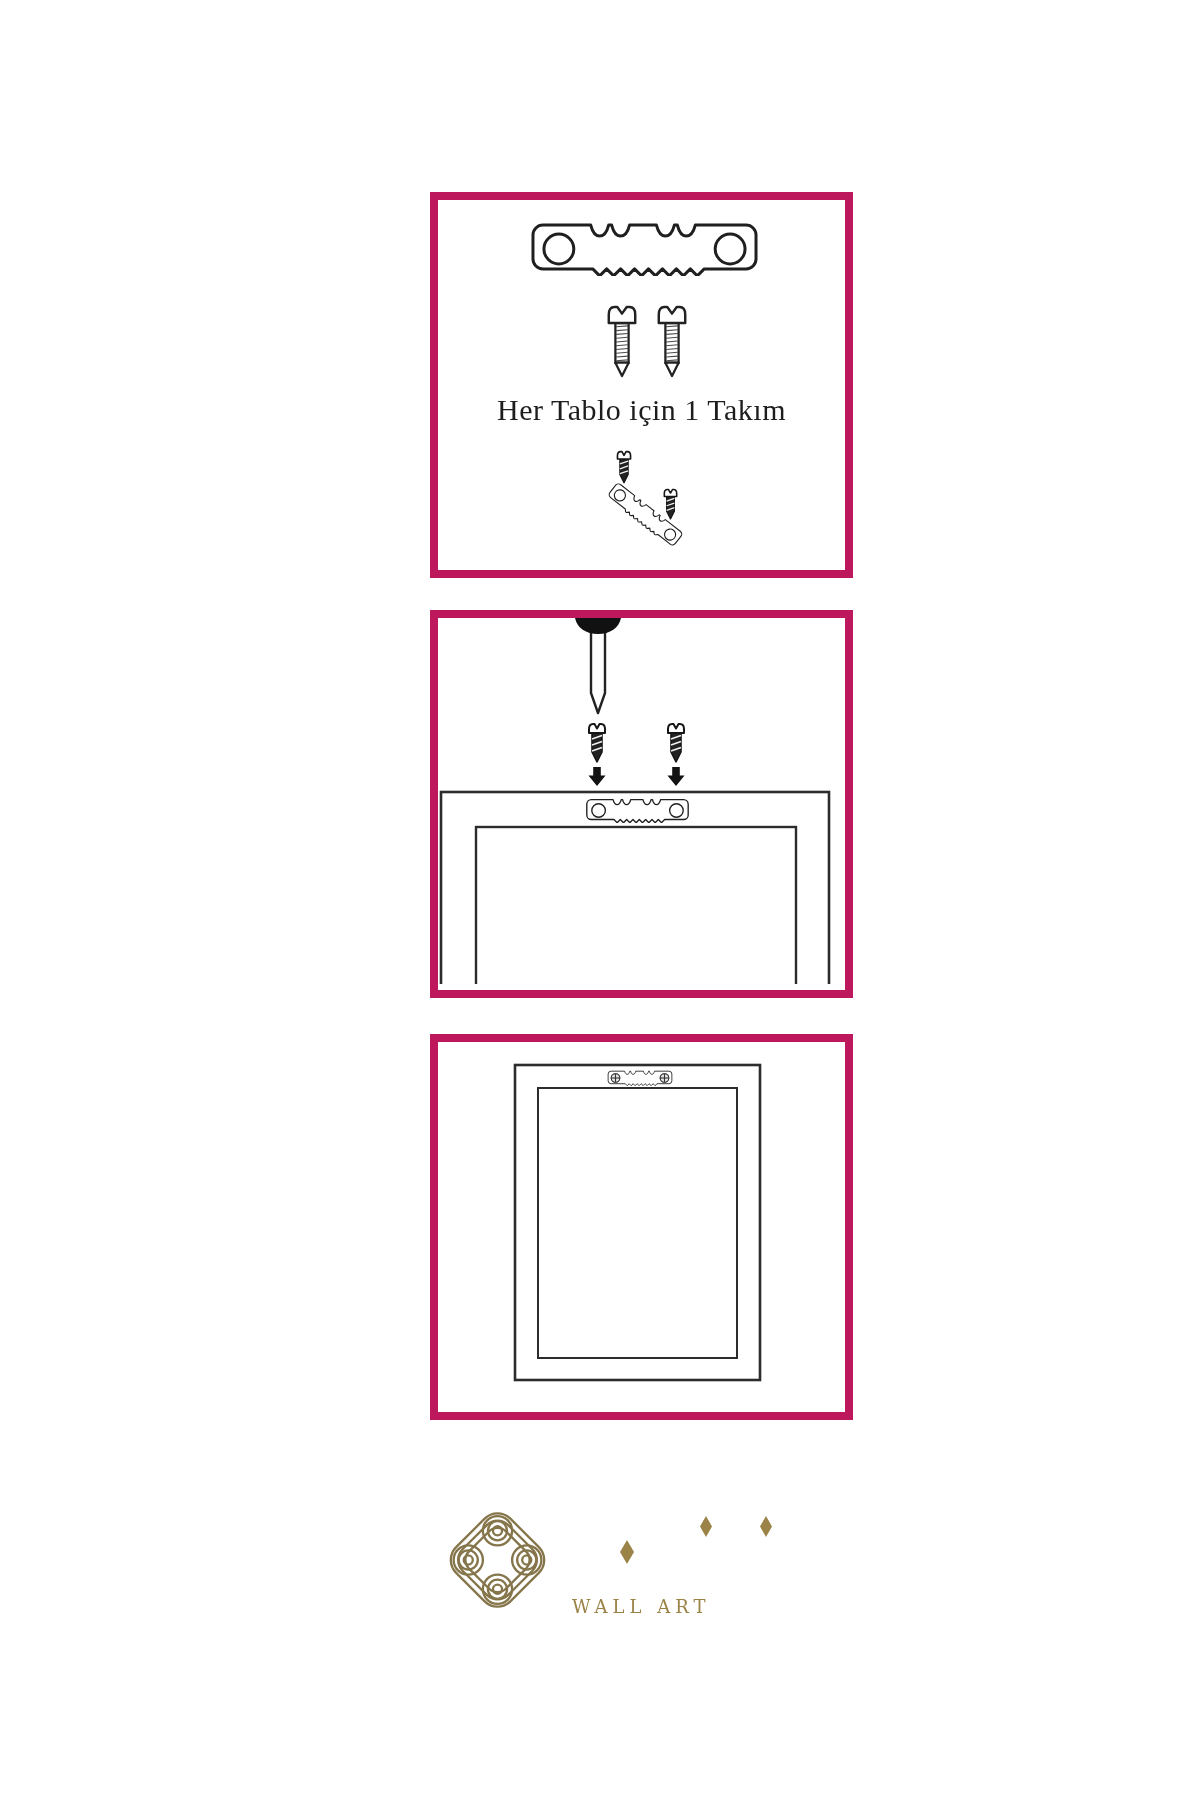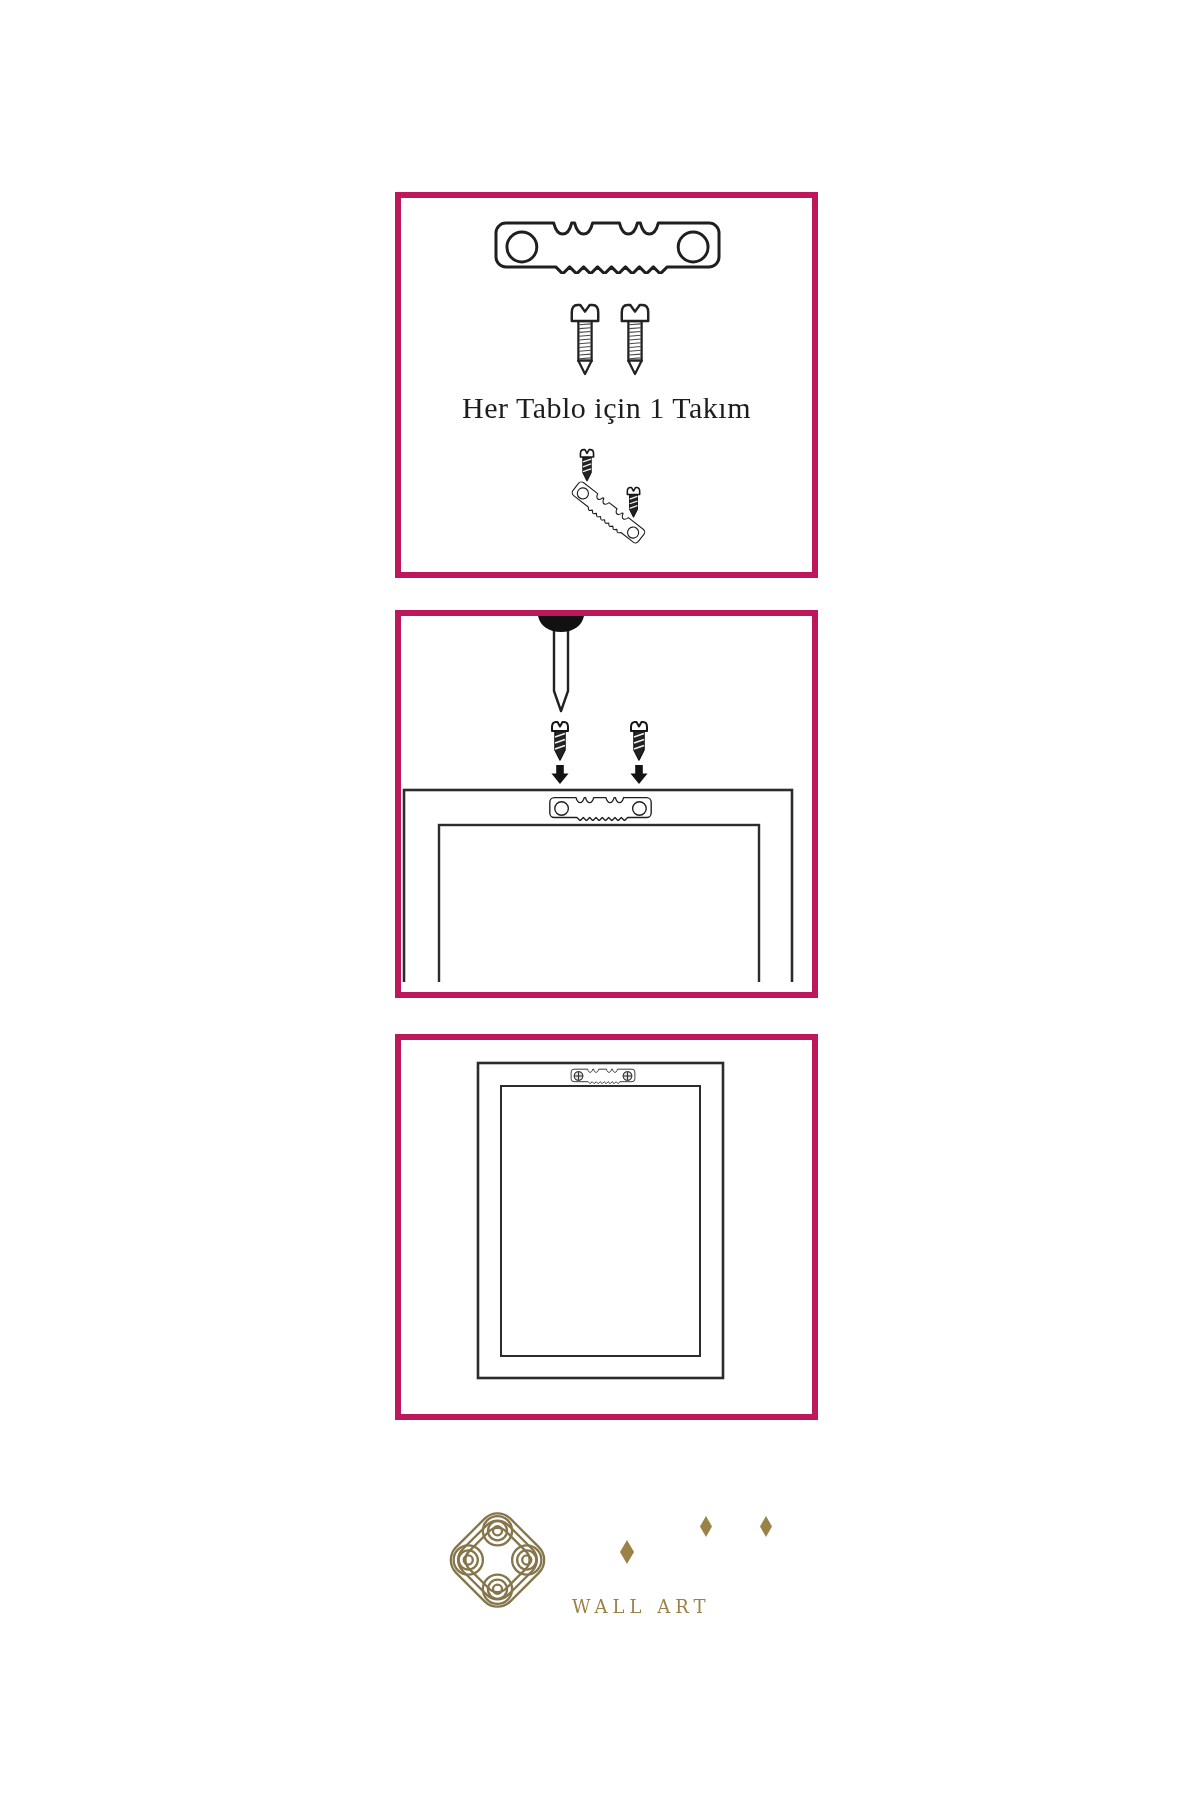--- a/index.html
+++ b/index.html
@@ -1,21 +1,21 @@
 <!DOCTYPE html>
 <html><head>
 <meta charset="utf-8">
 <style>
   html,body{margin:0;padding:0;}
   body{
     width:1200px;height:1800px;position:relative;background:#ffffff;
     font-family:"Liberation Serif",serif;overflow:hidden;
   }
   .panel{
-    position:absolute;border:6px solid #be185d;background:#fff;box-sizing:border-box;
+    position:absolute;border:8px solid #be185d;background:#fff;box-sizing:border-box;margin-left:35px;
   }
   .panel > svg{position:absolute;left:0;top:0;}
   #kit-caption{
     position:absolute;left:0;right:0;top:193px;text-align:center;
     font-size:30px;letter-spacing:.5px;color:#1d1d1d;white-space:nowrap;
   }
   
   #logo{position:absolute;left:437px;top:1497px;width:360px;height:140px;}
   #knot{position:absolute;left:0;top:0;}
   #brand-name{

